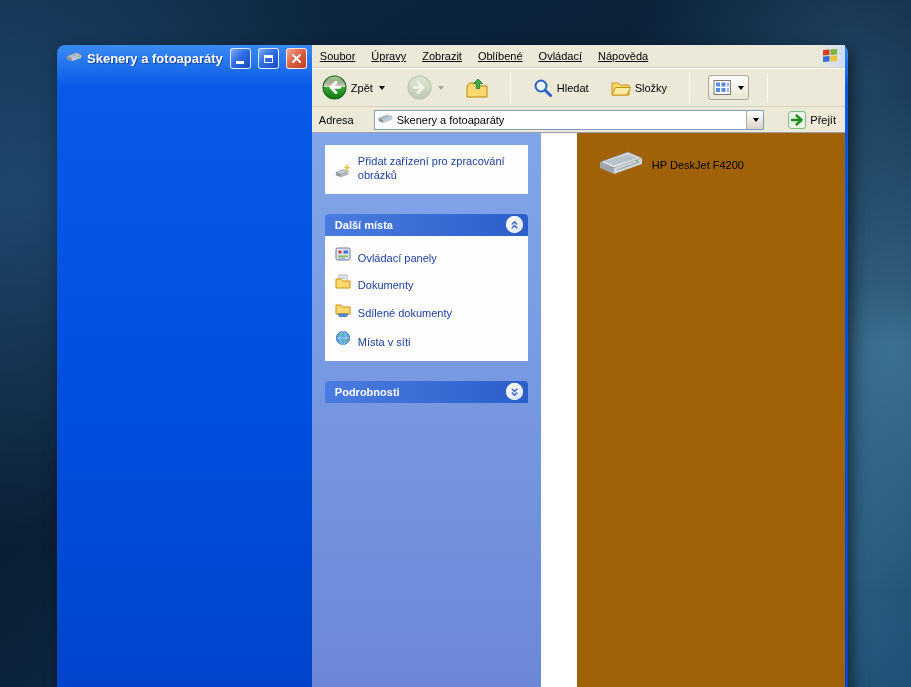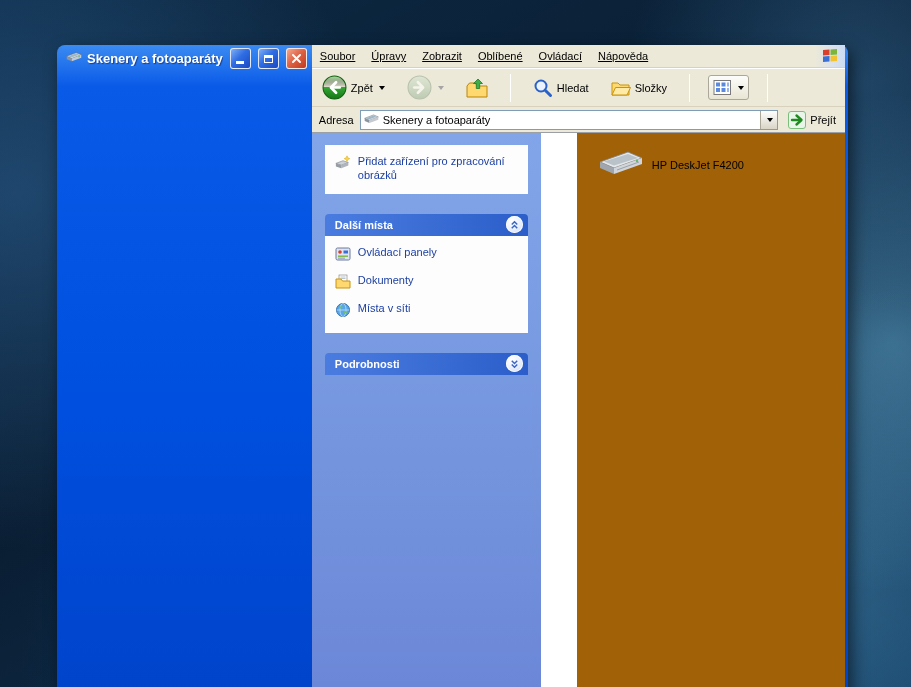--- a/index.html
+++ b/index.html
@@ -63,21 +63,21 @@
   }
   .tb-btn { display:flex; align-items:center; gap:4px; padding:3px 4px; border-radius:3px; cursor:pointer; white-space:nowrap; }
   .tb-sep { width:1px; height:28px; background:#c6c2b1; border-right:1px solid #fff; margin:0 4px; }
   .dd { width:0; height:0; border-left:3px solid transparent; border-right:3px solid transparent; border-top:4px solid #000; margin-left:2px; }
   .dd.dis { border-top-color:#9a9a9a; }
   .views-box { border:1px solid #aca899; background:linear-gradient(#fdfdfb,#e9e5d4); }
 
   
   .addressbar {
     height:26px; flex:0 0 26px; display:flex; align-items:center;
-    padding:0 5px 0 7px; gap:6px; font-size:11px; color:#000;
+    padding:0 5px 0 7px; gap:20px; font-size:11px; color:#000;
     border-bottom:1px solid #9aa0a5;
   }
   .addr-combo {
     flex:1; height:20px; background:#fff; border:1px solid #7f9db9;
     display:flex; align-items:center; gap:4px; padding-left:3px; overflow:hidden;
   }
   .addr-text { flex:1; white-space:nowrap; overflow:hidden; }
   .addr-drop {
     width:17px; height:18px; flex:0 0 17px; cursor:pointer;
     background:linear-gradient(#fefefe,#d9d4c6); border-left:1px solid #aca899;
@@ -104,21 +104,21 @@
   .chev {
     width:17px; height:17px; border-radius:50%; cursor:pointer;
     background:radial-gradient(circle at 35% 30%, #ffffff 0%, #e8eefc 55%, #c4d2f2 100%);
     display:flex; align-items:center; justify-content:center;
     box-shadow:inset 0 0 0 1px rgba(255,255,255,.8);
   }
   .panel-body {
     background:#fdfdfd; padding:10px 9px; display:flex; flex-direction:column; gap:9px;
     border:1px solid rgba(255,255,255,.55); border-top:none;
   }
-  .pitem { display:flex; align-items:flex-start; gap:7px; font-size:11px; color:#1c3fa0; cursor:pointer; line-height:1.25; }
+  .pitem { display:flex; align-items:flex-end; gap:7px; font-size:11px; color:#1c3fa0; cursor:pointer; line-height:1.25; }
   .pitem .ic { flex:0 0 16px; }
 
   .main { flex:1; position:relative; background:#a16207;margin-left:36px; }
   .file-item {
     position:absolute; left:20px; top:14px;
     display:flex; align-items:center; gap:9px;
     font-size:11px; color:#000; cursor:pointer; padding:2px;
   }
 </style>
 </head>
@@ -315,20 +315,29 @@
                   <rect x="4" y="1" width="8" height="7" fill="#fff" stroke="#8a8a8a" stroke-width="0.7"></rect>
                   <line x1="5.5" y1="3" x2="10.5" y2="3" stroke="#9ab" stroke-width="0.7"></line>
                   <line x1="5.5" y1="4.5" x2="10.5" y2="4.5" stroke="#9ab" stroke-width="0.7"></line>
                   <path d="M1 5 h5 l1.5 2 H15 v7 H1 Z" fill="#ffd870" stroke="#c9940a"></path>
                 </svg>
               </span>
               <span>Dokumenty</span>
             </div>
             <div class="pitem">
               <span class="ic">
+                <svg width="16" height="15" viewBox="0 0 16 15">
+                  <path d="M1 3 h5 l1.5 2 H15 v7 H1 Z" fill="#ffd870" stroke="#c9940a"></path>
+                  <path d="M3 12 h10 l-1.5 2.5 h-7 Z" fill="#5a93dd" stroke="#2f5fa8" stroke-width="0.7"></path>
+                </svg>
+              </span>
+              <span>Sdílené dokumenty</span>
+            </div>
+            <div class="pitem">
+              <span class="ic">
                 <svg width="16" height="16" viewBox="0 0 16 16">
                   <circle cx="8" cy="8" r="6.5" fill="#58a7e8" stroke="#2f6fb0"></circle>
                   <ellipse cx="8" cy="8" rx="3" ry="6.5" fill="none" stroke="#bcdcf5" stroke-width="0.8"></ellipse>
                   <line x1="1.5" y1="8" x2="14.5" y2="8" stroke="#bcdcf5" stroke-width="0.8"></line>
                   <path d="M4 5 q2 -1.5 4 0 q-1 1.5 -3 1.5 Z" fill="#6fbf6f"></path>
                   <path d="M9.5 9 q2.5 0 2.5 2 q-2 1 -3.5 -0.5 Z" fill="#6fbf6f"></path>
                 </svg>
               </span>
               <span>Místa v síti</span>
             </div>

